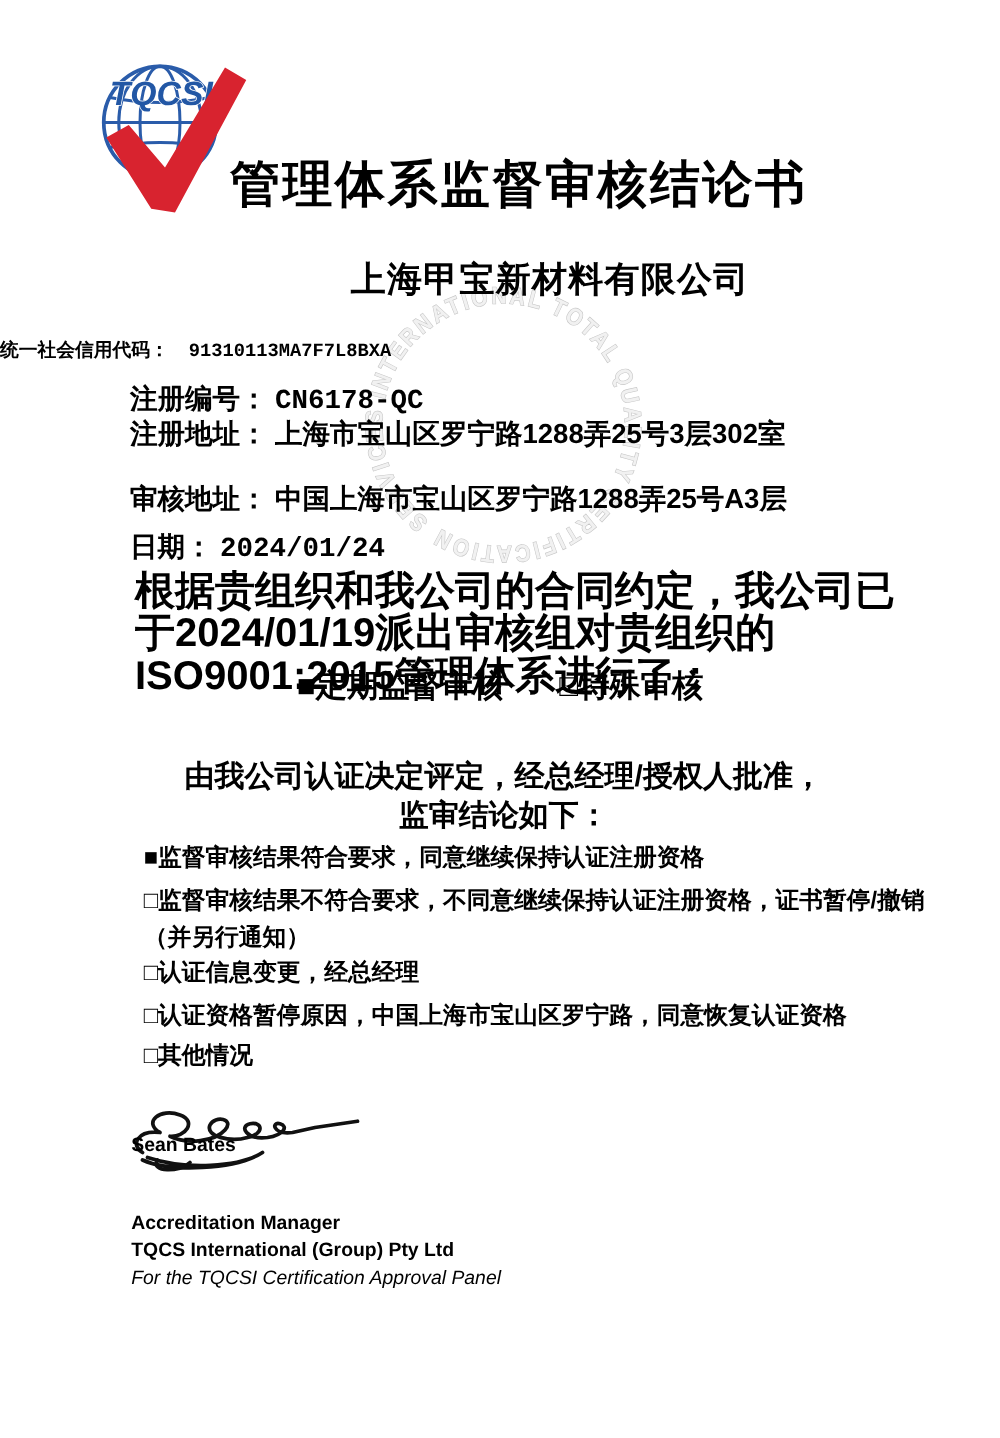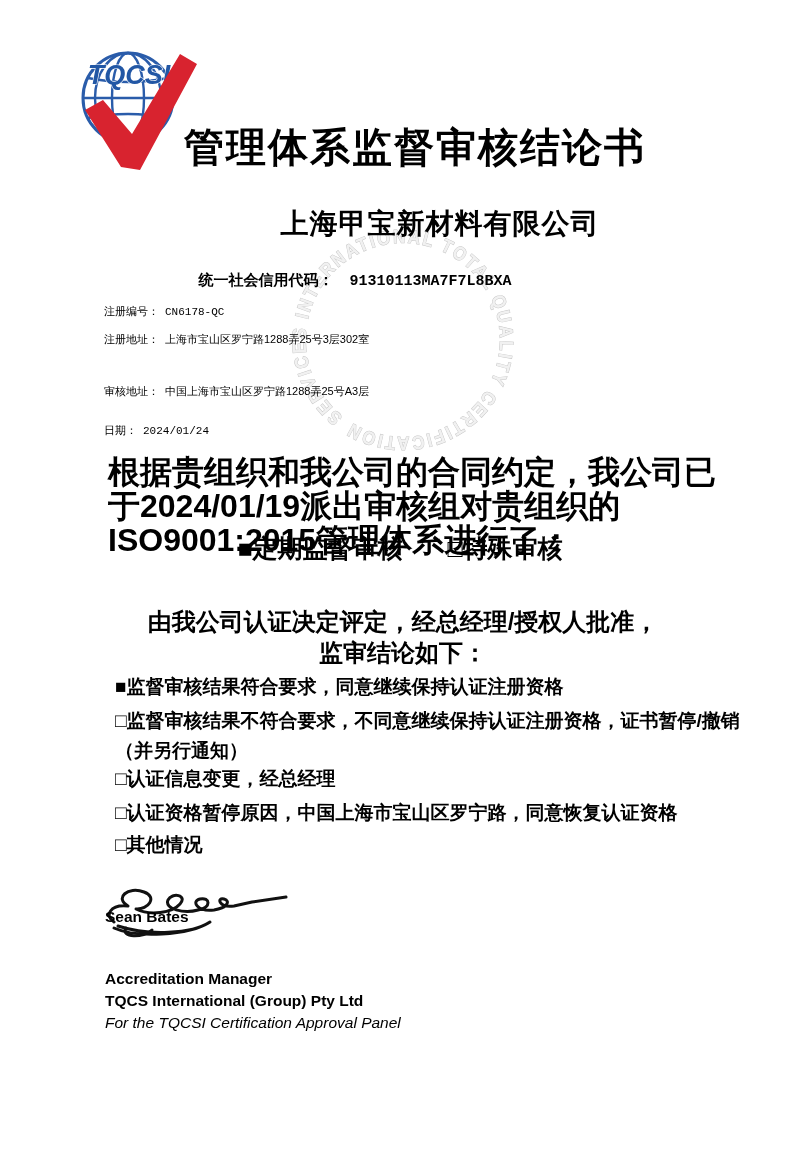--- a/index.html
+++ b/index.html
@@ -6,24 +6,24 @@
   .page {
     position:relative; width:800px; height:1150px; background:#ffffff;
     font-family:"Liberation Sans", sans-serif; color:#000; overflow:hidden;
   }
   .watermark { position:absolute; left:0; top:0; z-index:0; pointer-events:none; }
   .content { position:relative; z-index:1; }
   .title { position:absolute; top:120px; left:130px; width:570px; text-align:center;
            font-size:40px; font-weight:700; letter-spacing:2px; }
   .company { position:absolute; top:205px; left:0; width:792px; text-align:center;
              font-size:28px; font-weight:700; letter-spacing:1px;margin-left:44px; }
-  .credit { position:absolute; top:271px; left:0; width:710px; text-align:center;
+  .credit { position:absolute; top:271px; left:0; width:710px; text-align:left;
             font-size:15px; font-weight:700; }
   .credit .value { font-family:"Liberation Mono", monospace; margin-left:16px; font-size:15px; }
-  .fieldrow { position:absolute; left:104px; font-size:11px; font-weight:400; }
+  .fieldrow { position:absolute; left:104px; font-size:22px; font-weight:700; }
   .fieldrow .value { margin-left:6px; }
   .mono { font-family:"Liberation Mono", monospace; }
   .paragraph { position:absolute; top:455px; left:108px; width:620px;
                font-size:32px; font-weight:700; line-height:34px; }
   .audit-line { position:absolute; top:532px; left:0; width:800px; text-align:center;
                 font-size:25px; font-weight:700; }
   .audit-line .opt { margin:12px 19px; white-space:nowrap; }
   .decision { position:absolute; top:606px; left:0; width:806px; text-align:center;
               font-size:24px; font-weight:700; line-height:31px; }
   .conclusion { position:absolute; left:115px; width:630px; font-size:19px;

